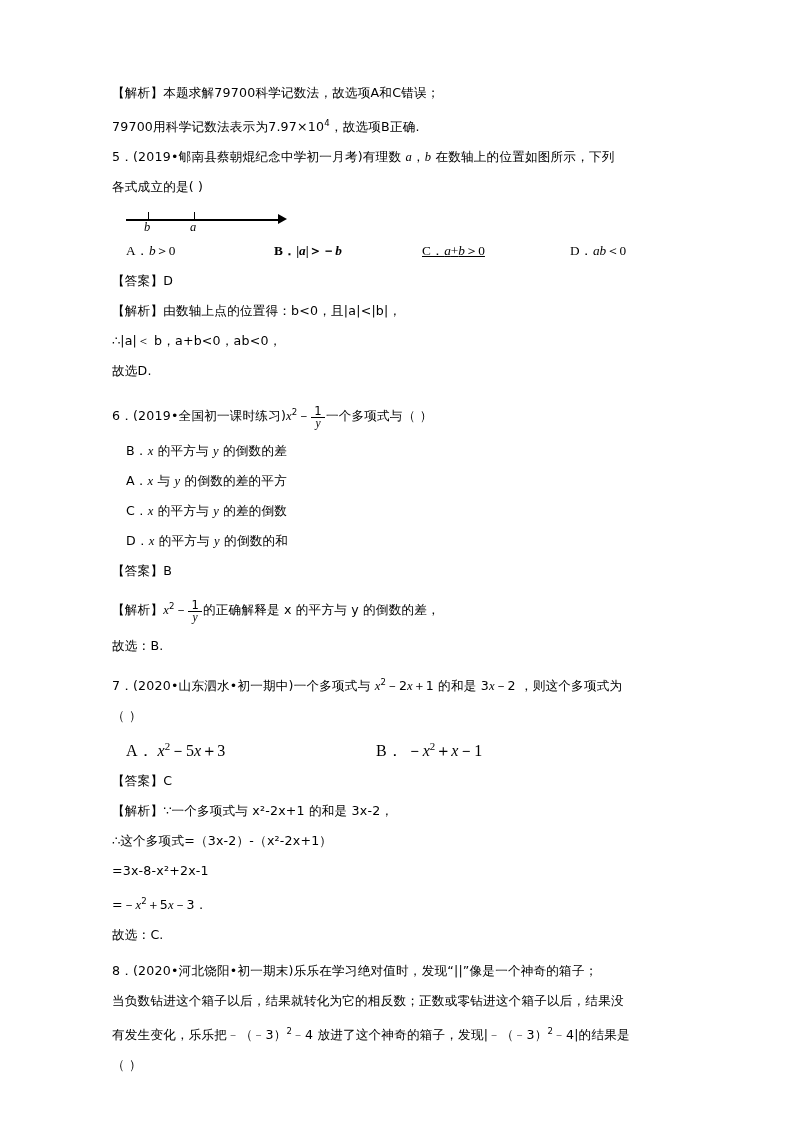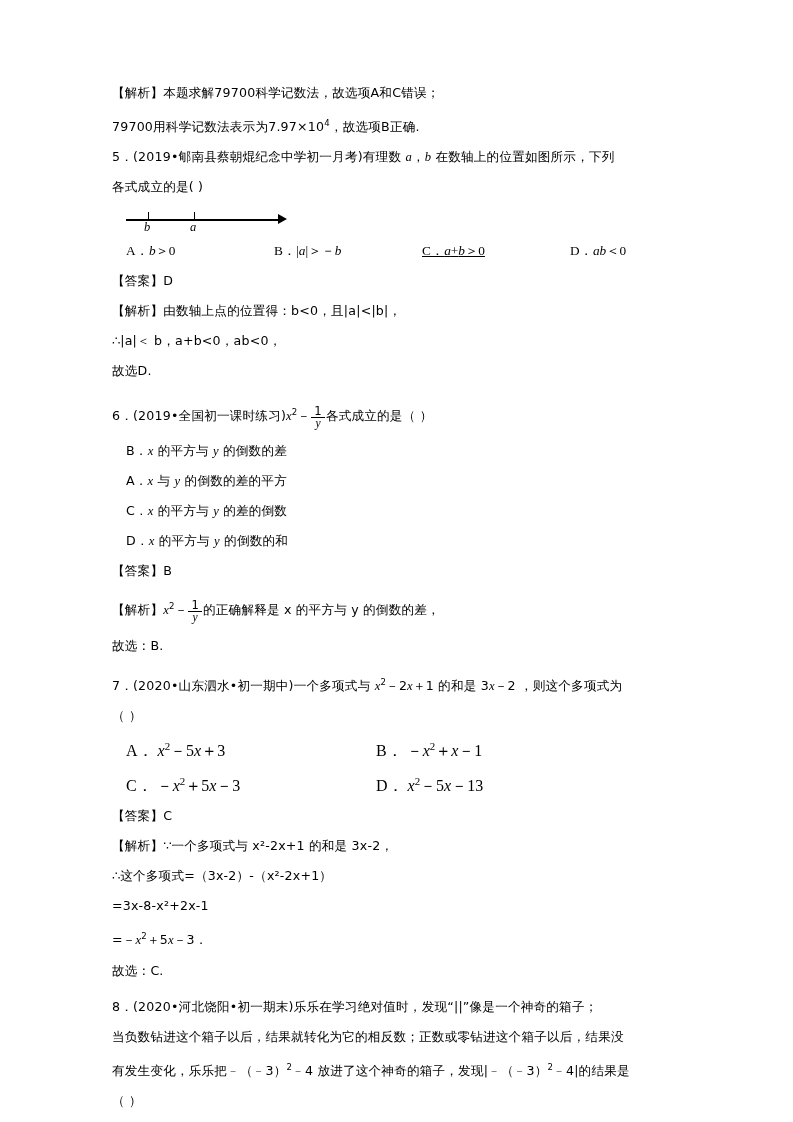--- a/index.html
+++ b/index.html
@@ -55,21 +55,21 @@
   .frac .den { display: block; border-top: 1px solid #000; padding: 0 3px; }
 
   
   .opts {
     display: flex;
     font-size: 13.3px;
     line-height: 30px;
   }
   .opts .o { flex: 0 0 auto; }
   .o1 { width: 148px; }
-  .o2 { width: 148px; }
+  .o2 { width: 148px; font-weight: bold; }
   .o3 { width: 148px; text-decoration: underline; }
 
   .opts2 { display: flex; font-size: 16px; line-height: 30px; }
   .opts2 .oA { width: 250px; }
 
   
   .numline {
     position: relative;
     height: 34px;
     margin-left: 14px;
@@ -152,21 +152,21 @@
       <div class="line cn"><span>【答案】</span><span>D</span></div>
       <div class="line cn">【解析】由数轴上点的位置得：b&lt;0，且|a|&lt;|b|，</div>
       <div class="line cn">∴|a|＜ b，a+b&lt;0，ab&lt;0，</div>
       <div class="line cn">故选D.</div>
     </div>
 
     <div class="gap-sm"></div>
 
     <div class="block">
       <div class="line cn" style="line-height:40px;">
-        <span>6．(2019•全国初一课时练习)</span><span class="it">x</span><span class="sup">2</span>－<span class="frac"><span class="num">1</span><span class="den it">y</span></span><span>各式成立的是（      ）</span>
+        <span>6．(2019•全国初一课时练习)</span><span class="it">x</span><span class="sup">2</span>－<span class="frac"><span class="num">1</span><span class="den it">y</span></span><span>一个多项式与（      ）</span>
       </div>
 
       <div class="line cn indent-1">B．<span class="it">x</span> 的平方与 <span class="it">y</span> 的倒数的差</div>
       <div class="line cn indent-1">A．<span class="it">x</span> 与 <span class="it">y</span> 的倒数的差的平方</div>
       <div class="line cn indent-1">C．<span class="it">x</span> 的平方与 <span class="it">y</span> 的差的倒数</div>
       <div class="line cn indent-1">D．<span class="it">x</span> 的平方与 <span class="it">y</span> 的倒数的和</div>
 
       <div class="line cn"><span>【答案】</span><span>B</span></div>
 
       <div class="line cn" style="line-height:40px;">
@@ -177,24 +177,20 @@
 
     <div class="gap-sm"></div>
 
     <div class="block">
       <div class="line cn">7．(2020•山东泗水•初一期中)一个多项式与 <span class="it">x</span><span class="sup">2</span>－2<span class="it">x</span>＋1 的和是 3<span class="it">x</span>－2 ，则这个多项式为</div>
       <div class="line cn">（    ）</div>
 
       <div class="opts2 indent-1">
         <span class="oA">A． <span class="it">x</span><span class="sup">2</span>－5<span class="it">x</span>＋3</span>
         <span>B． －<span class="it">x</span><span class="sup">2</span>＋<span class="it">x</span>－1</span>
-      </div>
-      <div class="opts2 indent-1">
-        <span class="oA">C． －<span class="it">x</span><span class="sup">2</span>＋5<span class="it">x</span>－3</span>
-        <span>D． <span class="it">x</span><span class="sup">2</span>－5<span class="it">x</span>－13</span>
       </div>
 
       <div class="line cn"><span>【答案】</span><span>C</span></div>
 
       <div class="line cn">【解析】∵一个多项式与 x²-2x+1 的和是 3x-2，</div>
       <div class="line cn">∴这个多项式=（3x-2）-（x²-2x+1）</div>
       <div class="line cn">=3x-8-x²+2x-1</div>
       <div class="line cn">=－<span class="it">x</span><span class="sup">2</span>＋5<span class="it">x</span>－3．</div>
       <div class="line cn">故选：C.</div>
     </div>

